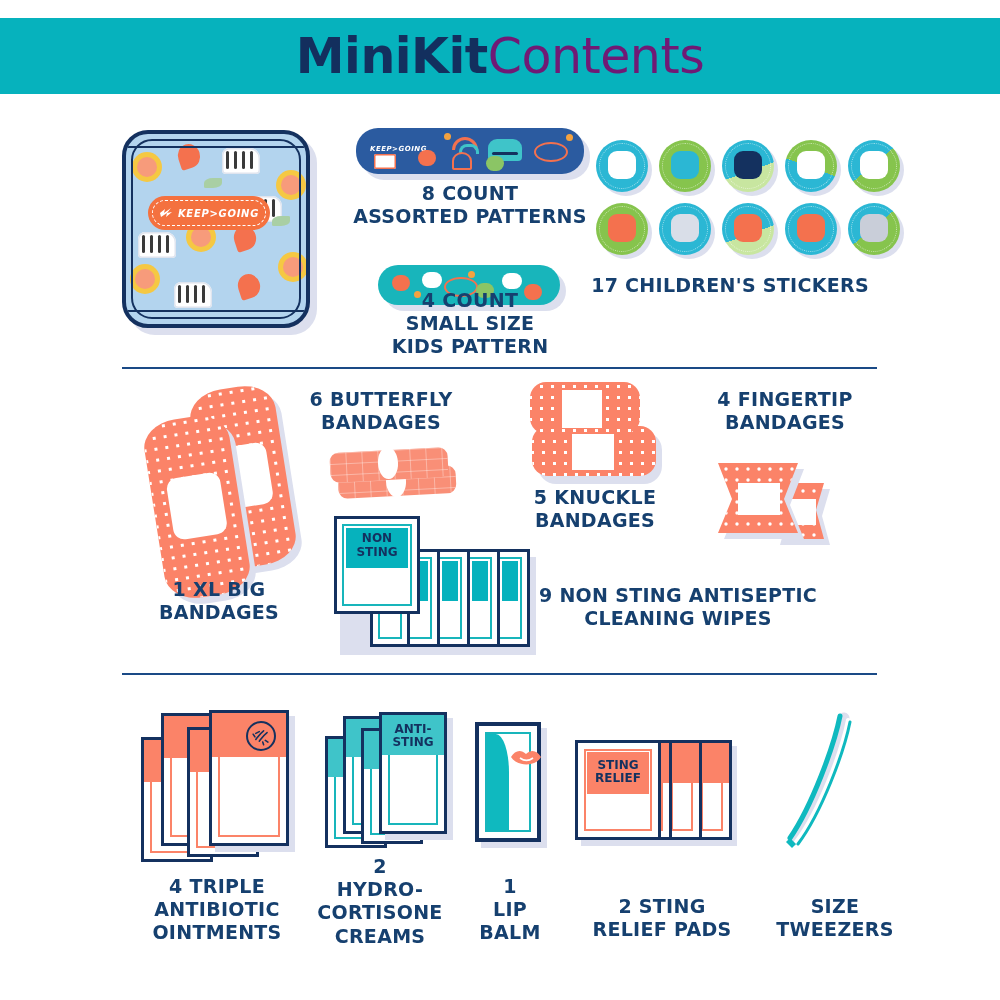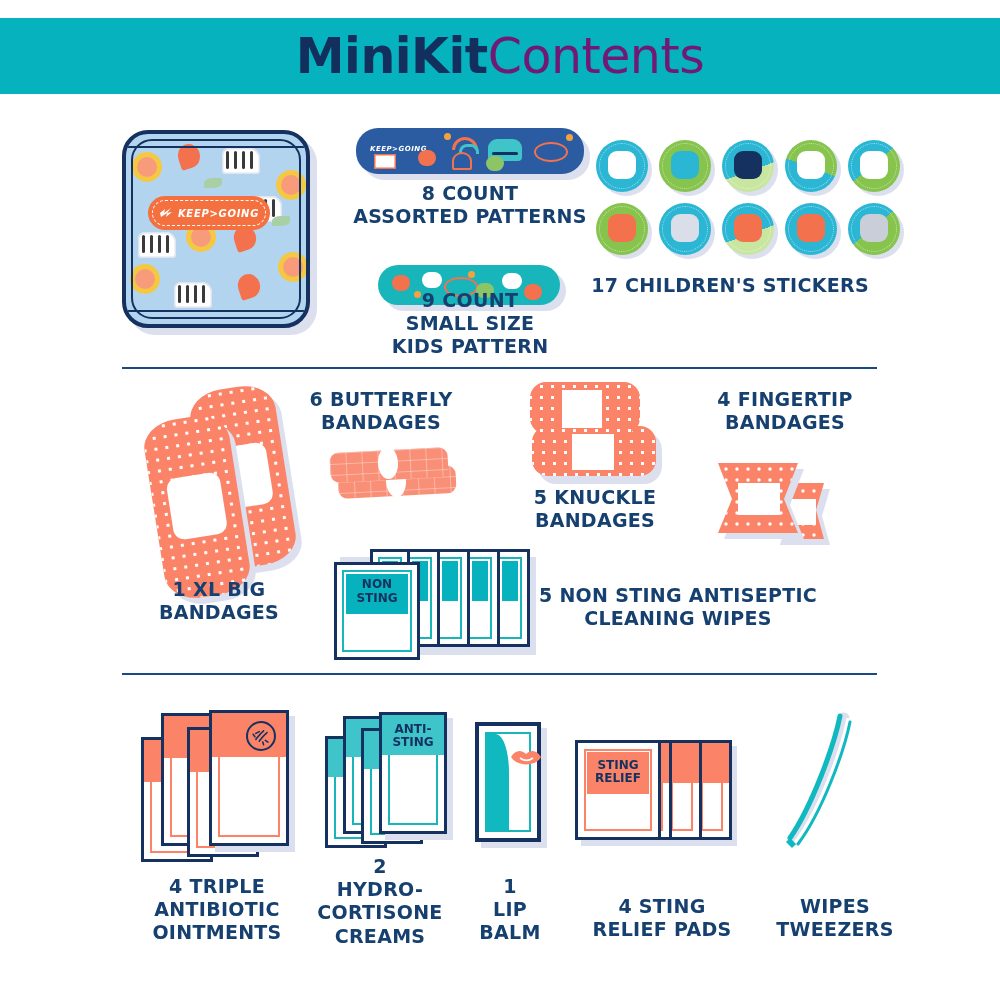--- a/index.html
+++ b/index.html
@@ -443,21 +443,21 @@
 <div class="bandage-long" id="band6">
   <div class="bl-motif m-animal2" style="left:14px; top:10px;"></div>
   <div class="bl-motif m-animal" style="left:44px; top:7px;"></div>
   <div class="bl-motif m-bike" style="left:66px; top:12px;"></div>
   <div class="bl-motif m-animal3" style="left:98px; top:18px;"></div>
   <div class="bl-motif m-animal" style="left:124px; top:8px;"></div>
   <div class="bl-motif m-animal2" style="left:146px; top:19px;"></div>
   <div class="bl-motif m-dot" style="left:36px; top:26px;"></div>
   <div class="bl-motif m-dot" style="left:90px; top:6px;"></div>
 </div>
-<div class="label" style="left:348px; top:289px; width:244px;">9 COUNT
+<div class="label" style="left:348px; top:289px; width:244px;">4 COUNT
 SMALL SIZE
 KIDS PATTERN</div>
 
 <div>
   <div class="sticker-shadow" style="left:600px; top:144px;"></div>
   <div class="sticker st-blue" style="left:596px; top:140px;">
     <div class="st-animal" style="background:#ffffff;"></div>
     <div class="st-ring"></div>
   </div>
 
@@ -594,28 +594,28 @@
     <div class="pk-teal-band"></div>
   </div>
   <div class="pk pk-navy" style="left:400px; top:549px; width:40px; height:98px;">
     <div class="pk-teal-in"></div>
     <div class="pk-teal-band"></div>
   </div>
   <div class="pk pk-navy" style="left:370px; top:549px; width:40px; height:98px;">
     <div class="pk-teal-in"></div>
     <div class="pk-teal-band"></div>
   </div>
-  <div class="pk pk-navy" style="left:334px; top:562px; width:86px; height:98px;">
+  <div class="pk pk-navy" style="left:334px; top:516px; width:86px; height:98px;">
     <div class="pk-teal-in"></div>
     <div class="pk-teal-band"></div>
     <div class="pk-text">NON
 STING</div>
   </div>
 </div>
-<div class="label" style="left:528px; top:584px; width:300px;">5 NON STING ANTISEPTIC
+<div class="label" style="left:528px; top:584px; width:300px;">9 NON STING ANTISEPTIC
 CLEANING WIPES</div>
 
 <div>
   <div class="tube" style="left:141px; top:737px; width:72px; height:125px;">
     <div class="tube-in" style="border-color:#fb8368;"></div>
     <div class="tube-band" style="background:#fb8368; height:42px;"></div>
   </div>
   <div class="tube" style="left:161px; top:713px; width:72px; height:133px;">
     <div class="tube-in" style="border-color:#fb8368;"></div>
     <div class="tube-band" style="background:#fb8368; height:42px;"></div>
@@ -694,26 +694,26 @@
     <div class="tube-in" style="border-color:#fb8368;"></div>
     <div class="tube-band" style="background:#fb8368; height:40px;"></div>
   </div>
   <div class="tube" style="left:575px; top:740px; width:86px; height:100px;">
     <div class="tube-in" style="border-color:#fb8368;"></div>
     <div class="tube-band" style="background:#fb8368; height:42px; left:9px; right:9px; top:9px;"></div>
     <div class="tube-label" style="top:16px;">STING
 RELIEF</div>
   </div>
 </div>
-<div class="label" style="left:572px; top:895px; width:180px;">4 STING
+<div class="label" style="left:572px; top:895px; width:180px;">2 STING
 RELIEF PADS</div>
 
 <div class="tweez" style="left:770px; top:712px;">
   <svg width="110" height="140" viewBox="0 0 110 140">
     <path d="M74 6 C70 36 48 96 24 128" stroke="#dcdfee" stroke-width="11" fill="none" stroke-linecap="round"></path>
     <path d="M70 4 C64 34 42 94 20 126" stroke="#0fb9bf" stroke-width="5" fill="none" stroke-linecap="round"></path>
     <path d="M78 8 C72 38 50 98 26 130" stroke="#ffffff" stroke-width="4" fill="none" stroke-linecap="round"></path>
     <path d="M80 10 C74 40 52 100 28 132" stroke="#0fb9bf" stroke-width="3" fill="none" stroke-linecap="round"></path>
     <path d="M20 126 L26 132 L22 136 L16 130 Z" fill="#0fb9bf"></path>
   </svg>
 </div>
-<div class="label" style="left:760px; top:895px; width:150px;">WIPES
+<div class="label" style="left:760px; top:895px; width:150px;">SIZE
 TWEEZERS</div>
 
 </body></html>

